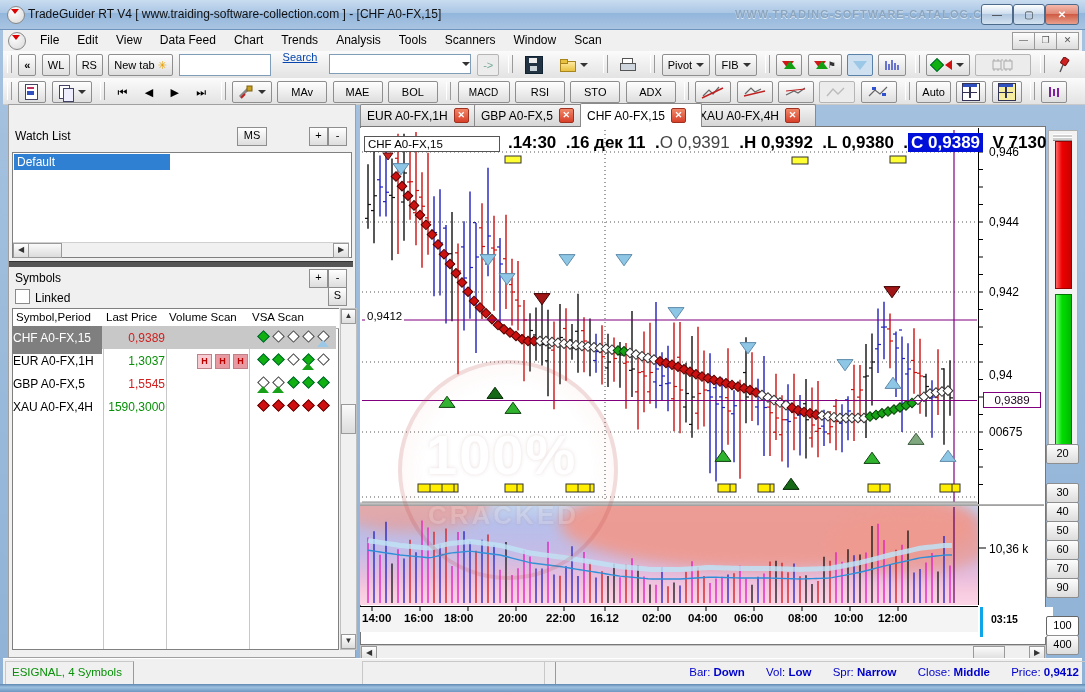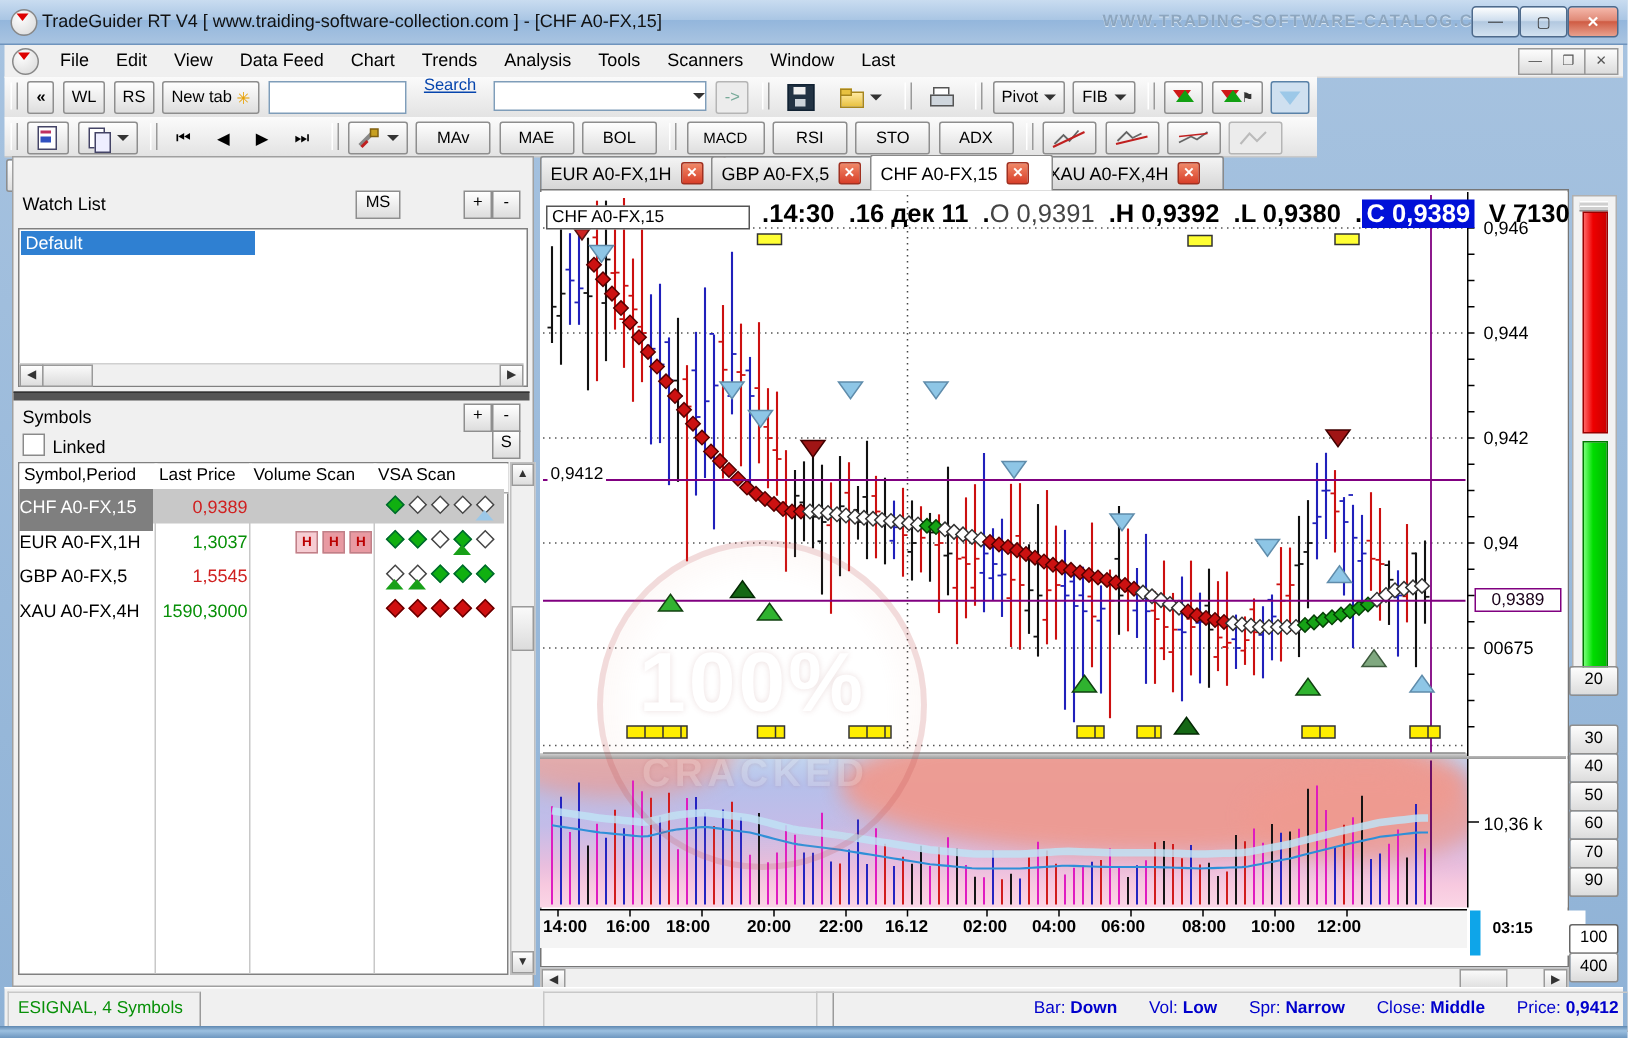--- a/index.html
+++ b/index.html
@@ -20,21 +20,21 @@
   .app-logo .dn{position:absolute;left:3px;top:2px;width:0;height:0;border-left:4px solid transparent;border-right:4px solid transparent;border-top:5px solid #d00;}
   .cap-btn{position:absolute;top:4px;height:19px;border:1px solid #4e6a8b;border-radius:3px;
     background:linear-gradient(180deg,#fdfefe,#cfdeee 45%,#b2c8e0 50%,#d3e2f0);
     display:flex;align-items:center;justify-content:center;font-size:10px;color:#333;}
   #btn-close-win{background:linear-gradient(180deg,#f5b8ab,#e08a77 45%,#cf5c44 50%,#e8a08d);color:#fff;font-weight:bold}
   #menubar{position:absolute;left:3px;top:30px;width:1079px;height:21px;background:#f0f0f0;border-bottom:1px solid #d5d5d5;}
   .menu-item{float:left;padding:3px 9px 0 9px;height:18px;font-size:12px;cursor:default}
   .mdi-btn{position:absolute;top:2px;width:21px;height:16px;border:1px solid #9a9a9a;background:linear-gradient(#fdfdfd,#dcdcdc);
     font-size:9px;text-align:center;line-height:14px;color:#555;}
   
-  .toolbar{position:absolute;left:3px;width:875px;background:linear-gradient(180deg,#fbfbfb,#e3e3e3);border-bottom:1px solid #c9c9c9;}
+  .toolbar{position:absolute;left:3px;width:1082px;background:linear-gradient(180deg,#fbfbfb,#e3e3e3);border-bottom:1px solid #c9c9c9;}
   #toolbar1{top:51px;height:27px;} #toolbar2{top:78px;height:26px;}
   .grip{display:inline-block;width:3px;height:18px;margin:4px 2px 0 4px;border-left:1px solid #fff;border-right:1px solid #9a9a9a;vertical-align:top}
   .tbtn{display:inline-flex;align-items:center;justify-content:center;height:20px;margin:3px 1px 0 1px;padding:0 5px;
     border:1px solid #8e8e8e;border-radius:2px;background:linear-gradient(180deg,#fefefe,#dedede);font-size:11px;vertical-align:top;cursor:default;white-space:nowrap}
   .tbtn.flat{border-color:transparent;background:transparent}
   .tbtn.disabled{color:#9a9a9a;border-color:#b5b5b5;background:#ececec}
   .tbtn.pressed{background:#cfe0f0;border-color:#5a82a8}
   .tb-input{height:18px;margin:3px 2px 0 2px;border:1px solid #7f9db9;background:#fff;vertical-align:top}
   .combo-arrow{display:inline-block;width:0;height:0;border-left:4px solid transparent;border-right:4px solid transparent;border-top:4px solid #333;margin-left:4px}
   .link{color:#0645ad;text-decoration:underline;font-size:11px}
@@ -81,21 +81,21 @@
   #price-axis{position:absolute;left:978px;top:128px;width:66px;height:376px;background:#fff;border-left:1px solid #000;}
   .axis-label{position:absolute;left:10px;font-size:12px;color:#000;background:#fff}
   #price-box{position:absolute;left:4px;width:56px;border:1px solid #800080;background:#fff;font-size:11.5px;text-align:center;padding:1px 0;color:#1a001a}
   #vol-pane{position:absolute;left:360px;top:506px;width:618px;height:99px;overflow:hidden;
     background:linear-gradient(180deg,#c2d4ef 0%,#b6bfea 18%,#c3bce8 45%,#e9bede 72%,#f7c9df 85%,#fbd6e6 100%);}
   .vol-blob{position:absolute;background:#ef9a90;filter:blur(7px);opacity:.95;border-radius:50%}
   #vol-axis{position:absolute;left:978px;top:506px;width:66px;height:99px;background:#fff;border-left:1px solid #000}
   #vol-sep{position:absolute;left:360px;top:502px;width:684px;height:4px;background:linear-gradient(#d8d8d8,#9a9a9a)}
   #time-axis{position:absolute;left:360px;top:606px;width:618px;height:25px;background:#f4f4f4;border-top:1px solid #000}
   .time-label{position:absolute;top:5px;font-size:11.5px;font-weight:bold}
-  #countdown-box{position:absolute;left:620px;top:0px;width:62px;height:24px;border-left:7px solid #0ea5e9;background:#fff;font-size:10.5px;font-weight:bold;padding:6px 0 0 8px}
+  #countdown-box{position:absolute;left:620px;top:0px;width:62px;height:24px;border-left:3px solid #0ea5e9;background:#fff;font-size:10.5px;font-weight:bold;padding:6px 0 0 8px}
   #chart-hscroll{position:absolute;left:360px;top:645px;width:684px;height:14px;background:#f0f0f0;border:1px solid #c5c5c5}
   
   #gauge{position:absolute;left:1048px;top:130px;width:28px;height:330px;background:#f2f2f2;border:1px solid #b0b0b0}
   #gauge-red{position:absolute;left:6px;top:10px;width:15px;height:146px;background:linear-gradient(90deg,#f66,#e00 40%,#c00);border:1px solid #900}
   #gauge-green{position:absolute;left:6px;top:163px;width:15px;height:156px;background:linear-gradient(90deg,#7f7,#0d0 40%,#0b0);border:1px solid #070}
   .gauge-grip{position:absolute;left:4px;width:19px;height:2px;background:#cfcfcf;border-top:1px solid #fff;border-bottom:1px solid #909090}
   .zoom-btn{position:absolute;left:1046px;width:31px;height:18px;border:1px solid #8e8e8e;border-radius:2px;
     background:linear-gradient(#fdfdfd,#dcdcdc);font-size:11px;text-align:center;line-height:17px}
   .zoom-btn.active{background:#fff;border-color:#666}
   
@@ -133,21 +133,21 @@
     <span class="menu-item">File</span>
     <span class="menu-item">Edit</span>
     <span class="menu-item">View</span>
     <span class="menu-item">Data Feed</span>
     <span class="menu-item">Chart</span>
     <span class="menu-item">Trends</span>
     <span class="menu-item">Analysis</span>
     <span class="menu-item">Tools</span>
     <span class="menu-item">Scanners</span>
     <span class="menu-item">Window</span>
-    <span class="menu-item">Last</span>
+    <span class="menu-item">Scan</span>
   </div>
   <span class="mdi-btn" style="left:1009px">—</span>
   <span class="mdi-btn" style="left:1031px">❐</span>
   <span class="mdi-btn" style="left:1053px">✕</span>
 </div>
 
 <div id="toolbar1" class="toolbar">
   <span class="grip"></span>
   <span class="tbtn" style="font-weight:bold">«</span>
   <span class="tbtn">WL</span>
@@ -404,21 +404,21 @@
 <div id="vol-pane">
   <div class="vol-blob" style="left:200px;top:-28px;width:420px;height:92px"></div>
   <div class="vol-blob" style="left:-30px;top:-34px;width:160px;height:60px;opacity:.7"></div>
   <div class="vol-blob" style="left:470px;top:8px;width:160px;height:60px;opacity:.8"></div>
 </div>
 <div id="vol-sep"></div>
 <div id="price-axis">
   <div class="axis-label" style="top:17px">0,946</div>
   <div class="axis-label" style="top:87px">0,944</div>
   <div class="axis-label" style="top:157px">0,942</div>
-  <div class="axis-label" style="top:227px">0,94</div>
+  <div class="axis-label" style="top:240px">0,94</div>
   <div class="axis-label" style="top:297px">00675</div>
   <div id="price-box" style="top:264px">0,9389</div>
 </div>
 <div id="vol-axis">
   <div class="axis-label" style="top:36px">10,36 k</div>
 </div>
 <div id="time-axis">
   <div class="time-label" style="left:2px">14:00</div>
   <div class="time-label" style="left:44px">16:00</div>
   <div class="time-label" style="left:84px">18:00</div>

